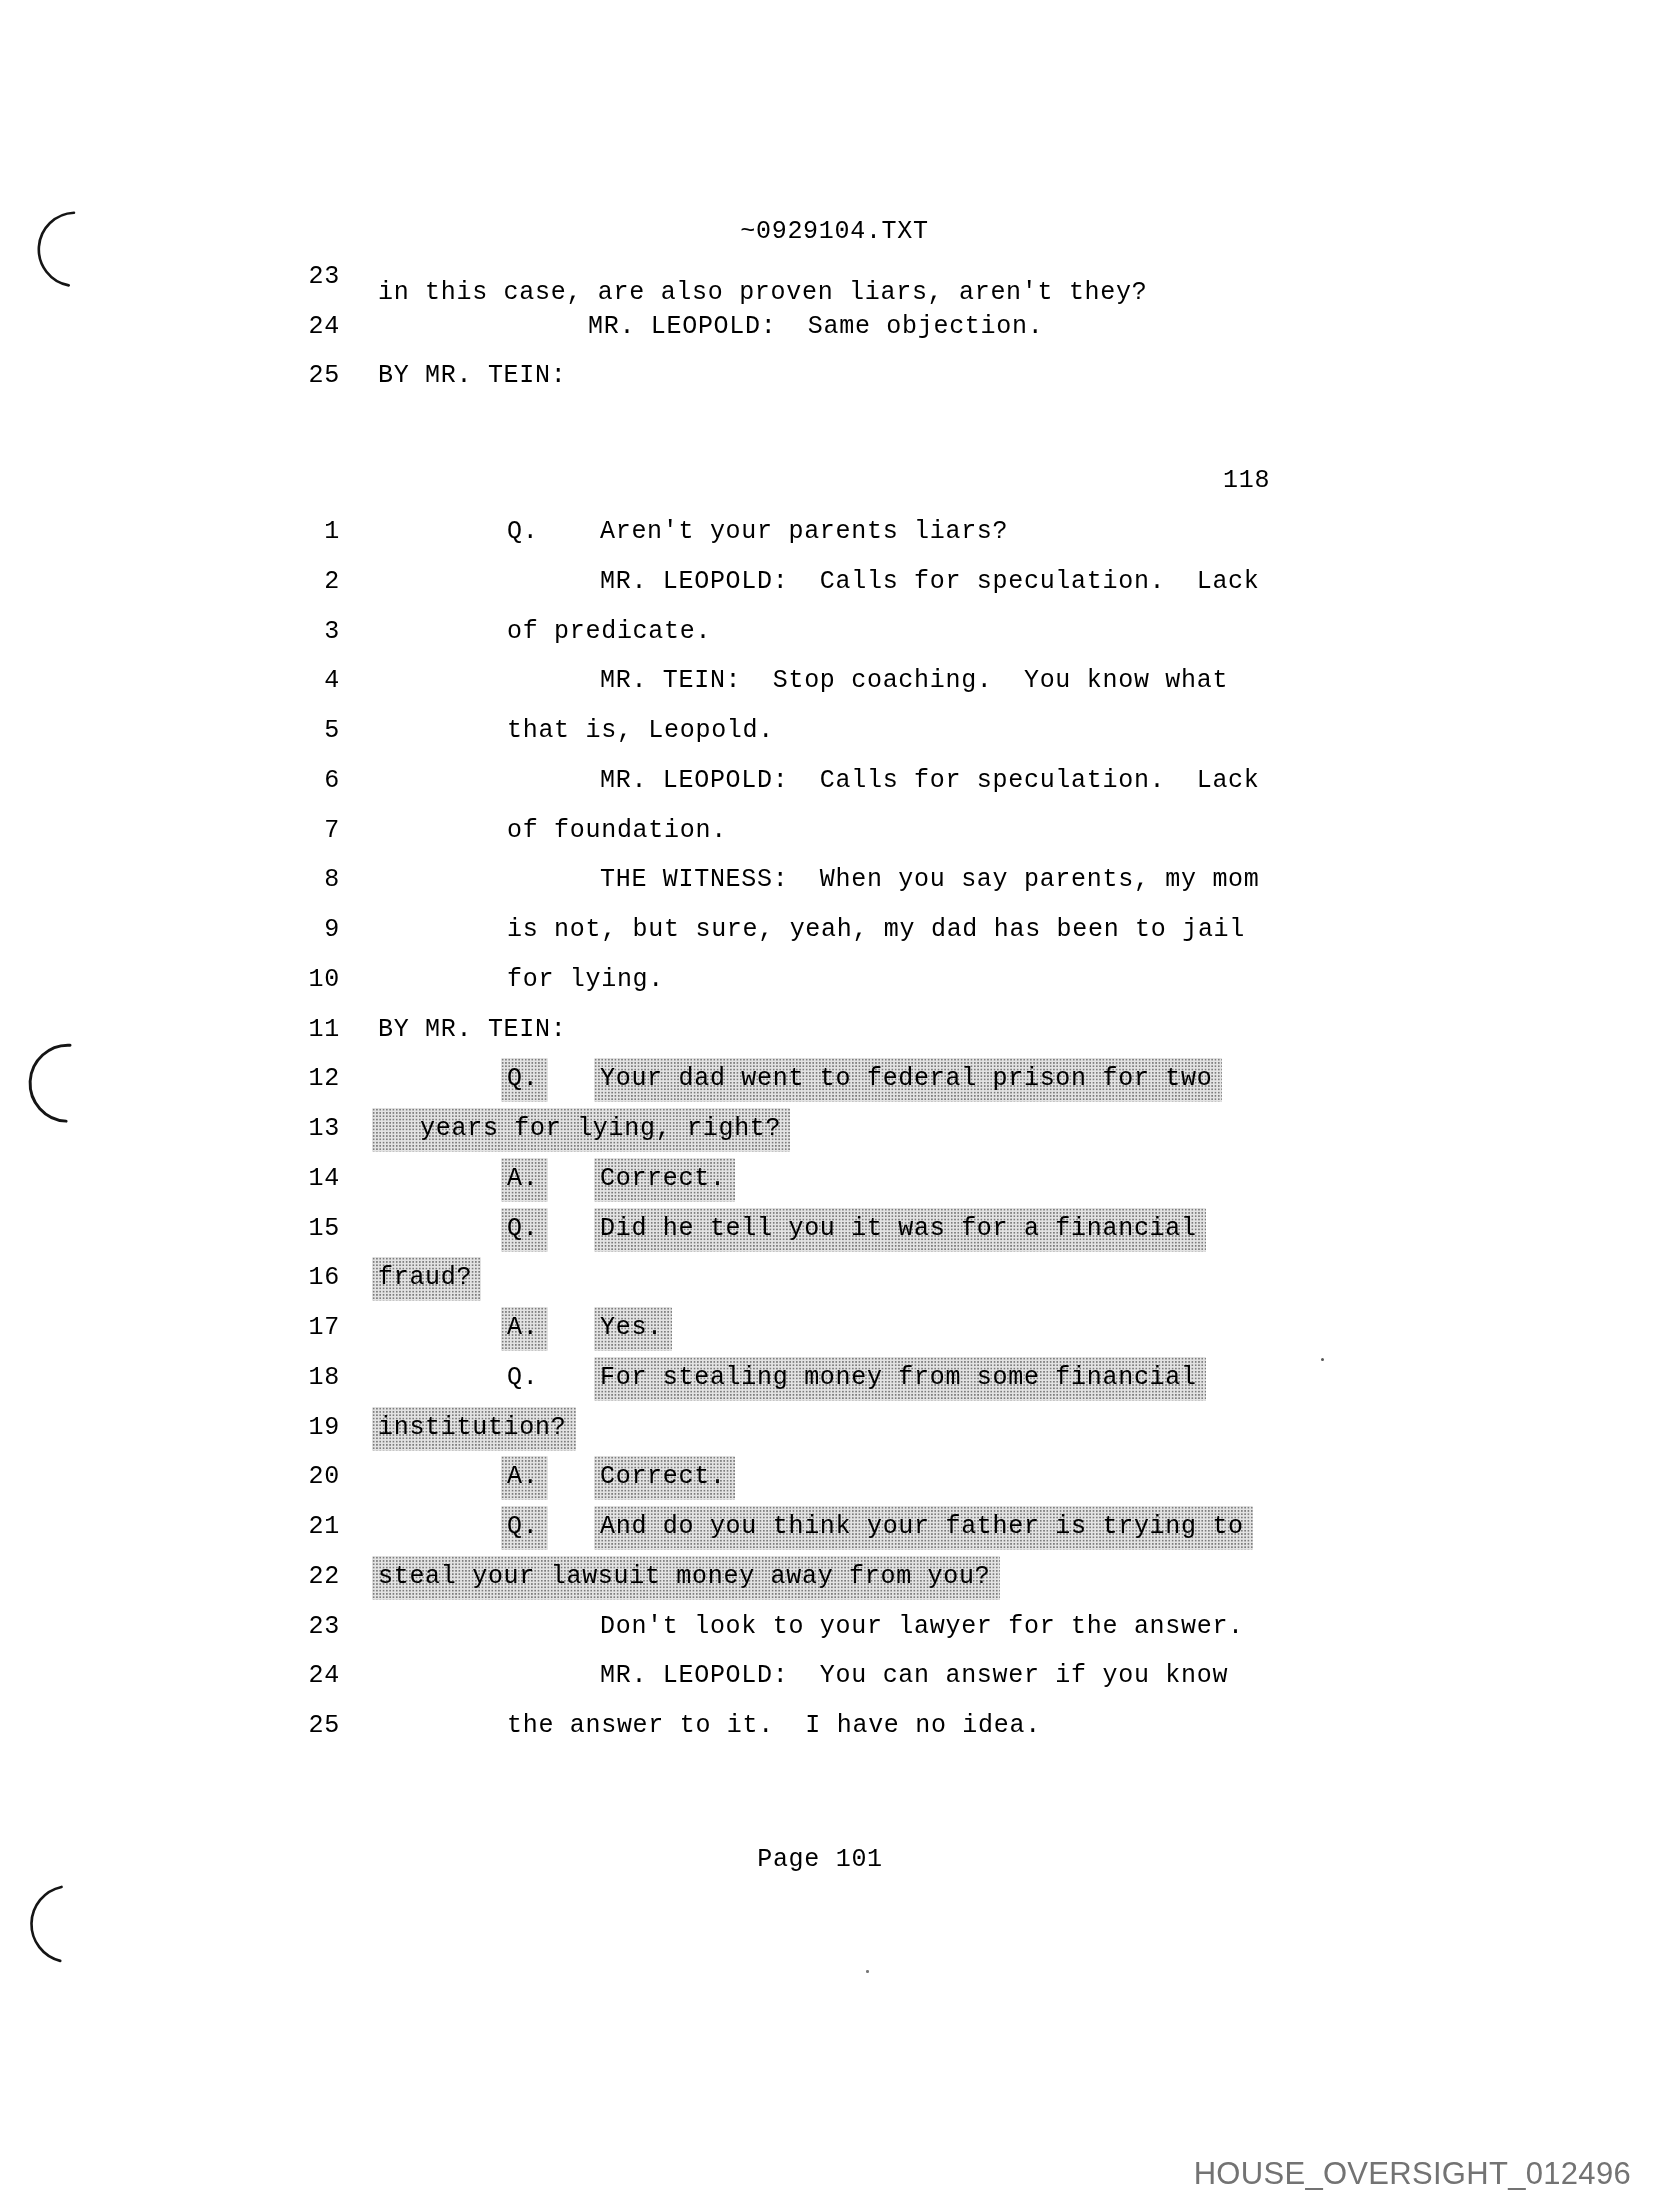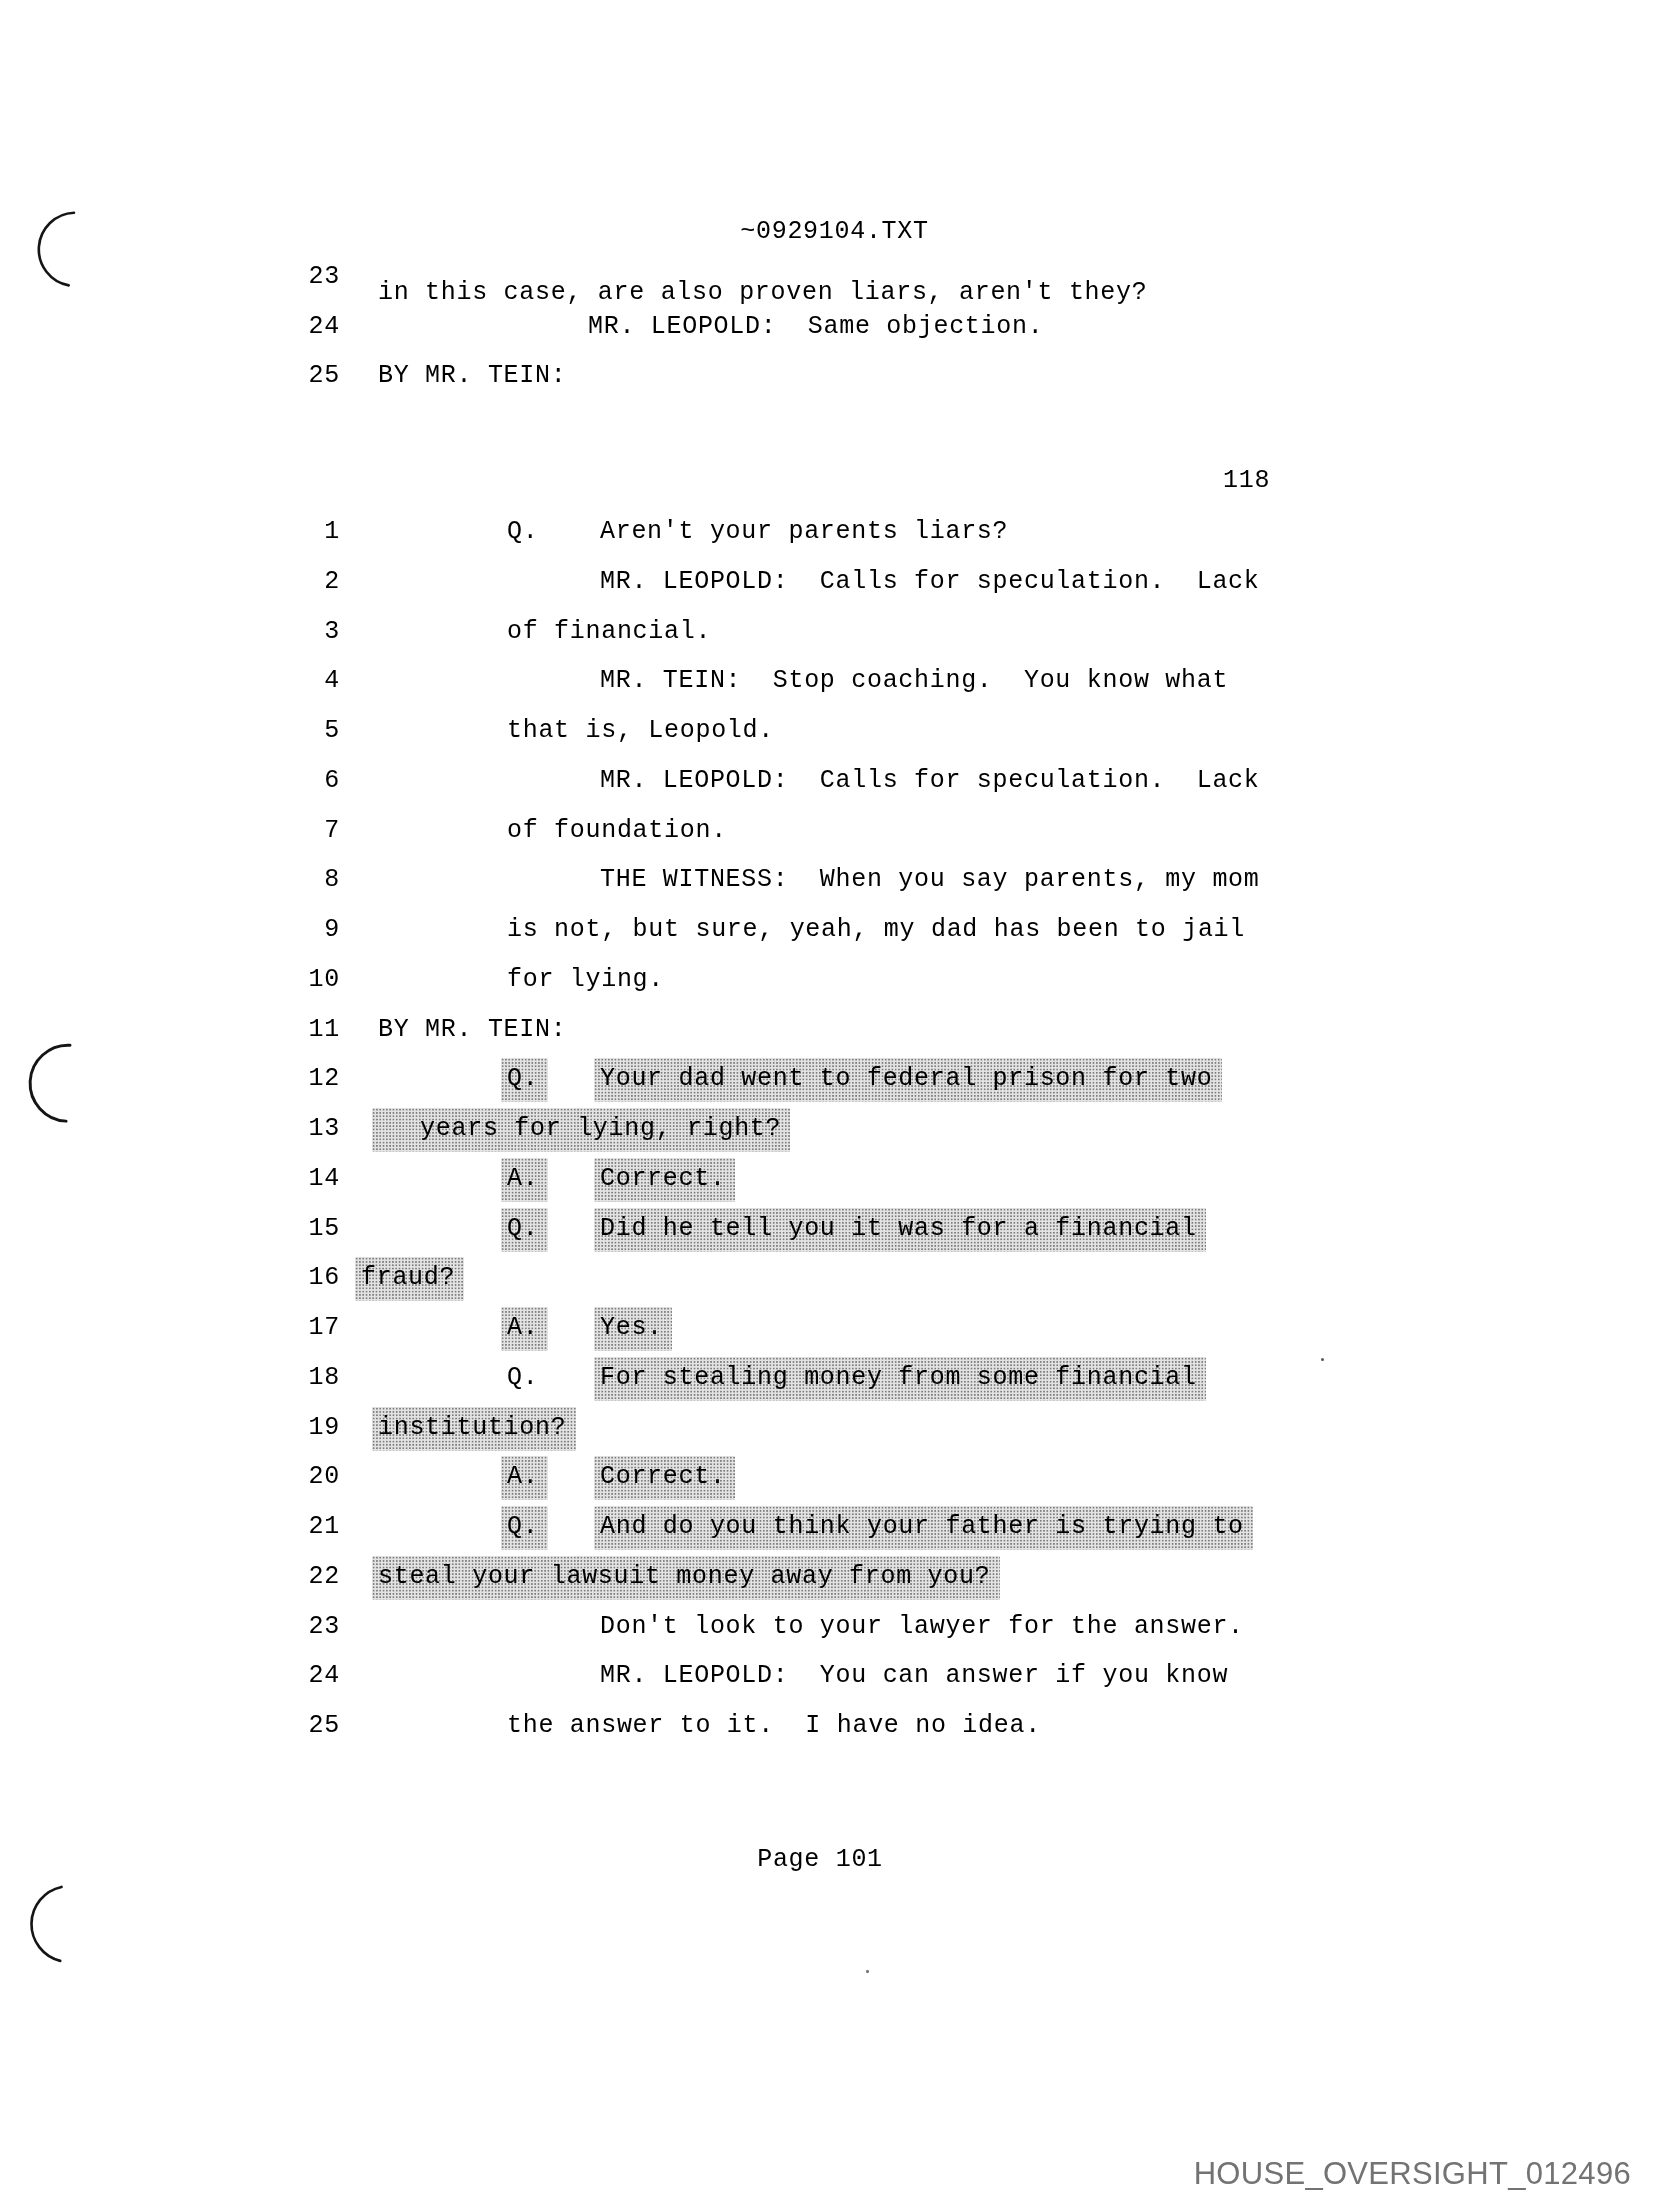--- a/index.html
+++ b/index.html
@@ -62,34 +62,34 @@
   <div class="header-title">~0929104.TXT</div>
 
   <div class="page-num-right">118</div>
 
   <div>
       <div class="t-row" style="top: 262px;"><span class="t-num">23</span><span class="t-seg" style="left: 378px; margin-top: 16px;">in this case, are also proven liars, aren't they?</span></div>
       <div class="t-row" style="top: 312px;"><span class="t-num">24</span><span class="t-seg" style="left: 588px;">MR. LEOPOLD:  Same objection.</span></div>
       <div class="t-row" style="top: 361px;"><span class="t-num">25</span><span class="t-seg" style="left: 378px;">BY MR. TEIN:</span></div>
       <div class="t-row" style="top: 517px;"><span class="t-num">1</span><span class="t-seg" style="left: 507px;">Q.</span><span class="t-seg" style="left: 600px;">Aren't your parents liars?</span></div>
       <div class="t-row" style="top: 567px;"><span class="t-num">2</span><span class="t-seg" style="left: 600px;">MR. LEOPOLD:  Calls for speculation.  Lack</span></div>
-      <div class="t-row" style="top: 617px;"><span class="t-num">3</span><span class="t-seg" style="left: 507px;">of financial.</span></div>
+      <div class="t-row" style="top: 617px;"><span class="t-num">3</span><span class="t-seg" style="left: 507px;">of predicate.</span></div>
       <div class="t-row" style="top: 666px;"><span class="t-num">4</span><span class="t-seg" style="left: 600px;">MR. TEIN:  Stop coaching.  You know what</span></div>
       <div class="t-row" style="top: 716px;"><span class="t-num">5</span><span class="t-seg" style="left: 507px;">that is, Leopold.</span></div>
       <div class="t-row" style="top: 766px;"><span class="t-num">6</span><span class="t-seg" style="left: 600px;">MR. LEOPOLD:  Calls for speculation.  Lack</span></div>
       <div class="t-row" style="top: 816px;"><span class="t-num">7</span><span class="t-seg" style="left: 507px;">of foundation.</span></div>
       <div class="t-row" style="top: 865px;"><span class="t-num">8</span><span class="t-seg" style="left: 600px;">THE WITNESS:  When you say parents, my mom</span></div>
       <div class="t-row" style="top: 915px;"><span class="t-num">9</span><span class="t-seg" style="left: 507px;">is not, but sure, yeah, my dad has been to jail</span></div>
       <div class="t-row" style="top: 965px;"><span class="t-num">10</span><span class="t-seg" style="left: 507px;">for lying.</span></div>
       <div class="t-row" style="top: 1015px;"><span class="t-num">11</span><span class="t-seg" style="left: 378px;">BY MR. TEIN:</span></div>
       <div class="t-row" style="top: 1064px;"><span class="t-num">12</span><span class="t-seg hl" style="left: 507px;">Q.</span><span class="t-seg hl" style="left: 600px;">Your dad went to federal prison for two</span></div>
       <div class="t-row" style="top: 1114px;"><span class="t-num">13</span><span class="t-seg hl" style="left: 378px; padding-left: 48px;">years for lying, right?</span></div>
       <div class="t-row" style="top: 1164px;"><span class="t-num">14</span><span class="t-seg hl" style="left: 507px;">A.</span><span class="t-seg hl" style="left: 600px;">Correct.</span></div>
       <div class="t-row" style="top: 1214px;"><span class="t-num">15</span><span class="t-seg hl" style="left: 507px;">Q.</span><span class="t-seg hl" style="left: 600px;">Did he tell you it was for a financial</span></div>
-      <div class="t-row" style="top: 1263px;"><span class="t-num">16</span><span class="t-seg hl" style="left: 361px;">fraud?</span></div>
+      <div class="t-row" style="top: 1263px;"><span class="t-num">16</span><span class="t-seg hl" style="left: 378px;">fraud?</span></div>
       <div class="t-row" style="top: 1313px;"><span class="t-num">17</span><span class="t-seg hl" style="left: 507px;">A.</span><span class="t-seg hl" style="left: 600px;">Yes.</span></div>
       <div class="t-row" style="top: 1363px;"><span class="t-num">18</span><span class="t-seg" style="left: 507px;">Q.</span><span class="t-seg hl" style="left: 600px;">For stealing money from some financial</span></div>
       <div class="t-row" style="top: 1413px;"><span class="t-num">19</span><span class="t-seg hl" style="left: 378px;">institution?</span></div>
       <div class="t-row" style="top: 1462px;"><span class="t-num">20</span><span class="t-seg hl" style="left: 507px;">A.</span><span class="t-seg hl" style="left: 600px;">Correct.</span></div>
       <div class="t-row" style="top: 1512px;"><span class="t-num">21</span><span class="t-seg hl" style="left: 507px;">Q.</span><span class="t-seg hl" style="left: 600px;">And do you think your father is trying to</span></div>
       <div class="t-row" style="top: 1562px;"><span class="t-num">22</span><span class="t-seg hl" style="left: 378px;">steal your lawsuit money away from you?</span></div>
       <div class="t-row" style="top: 1612px;"><span class="t-num">23</span><span class="t-seg" style="left: 600px;">Don't look to your lawyer for the answer.</span></div>
       <div class="t-row" style="top: 1661px;"><span class="t-num">24</span><span class="t-seg" style="left: 600px;">MR. LEOPOLD:  You can answer if you know</span></div>
       <div class="t-row" style="top: 1711px;"><span class="t-num">25</span><span class="t-seg" style="left: 507px;">the answer to it.  I have no idea.</span></div>
     </div>

